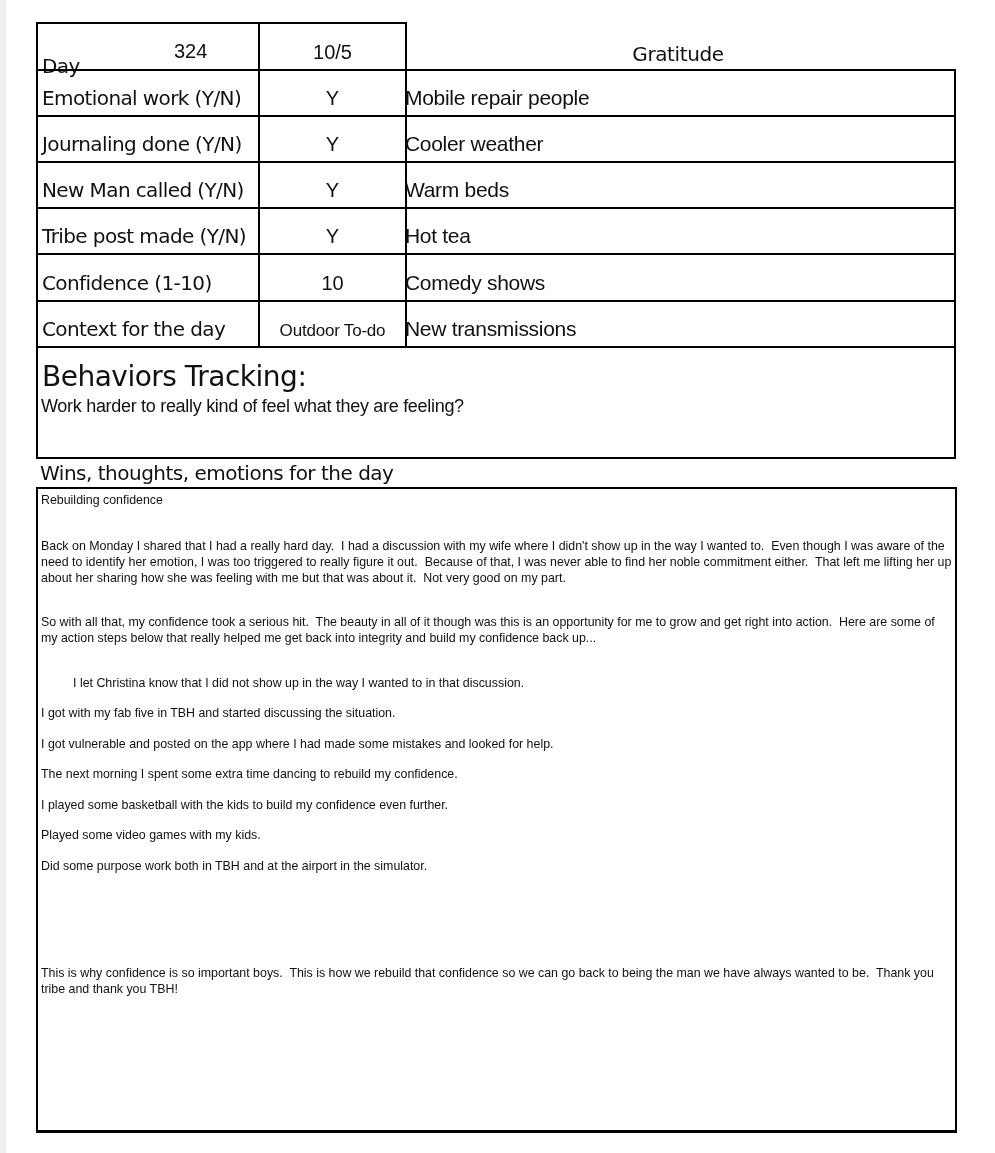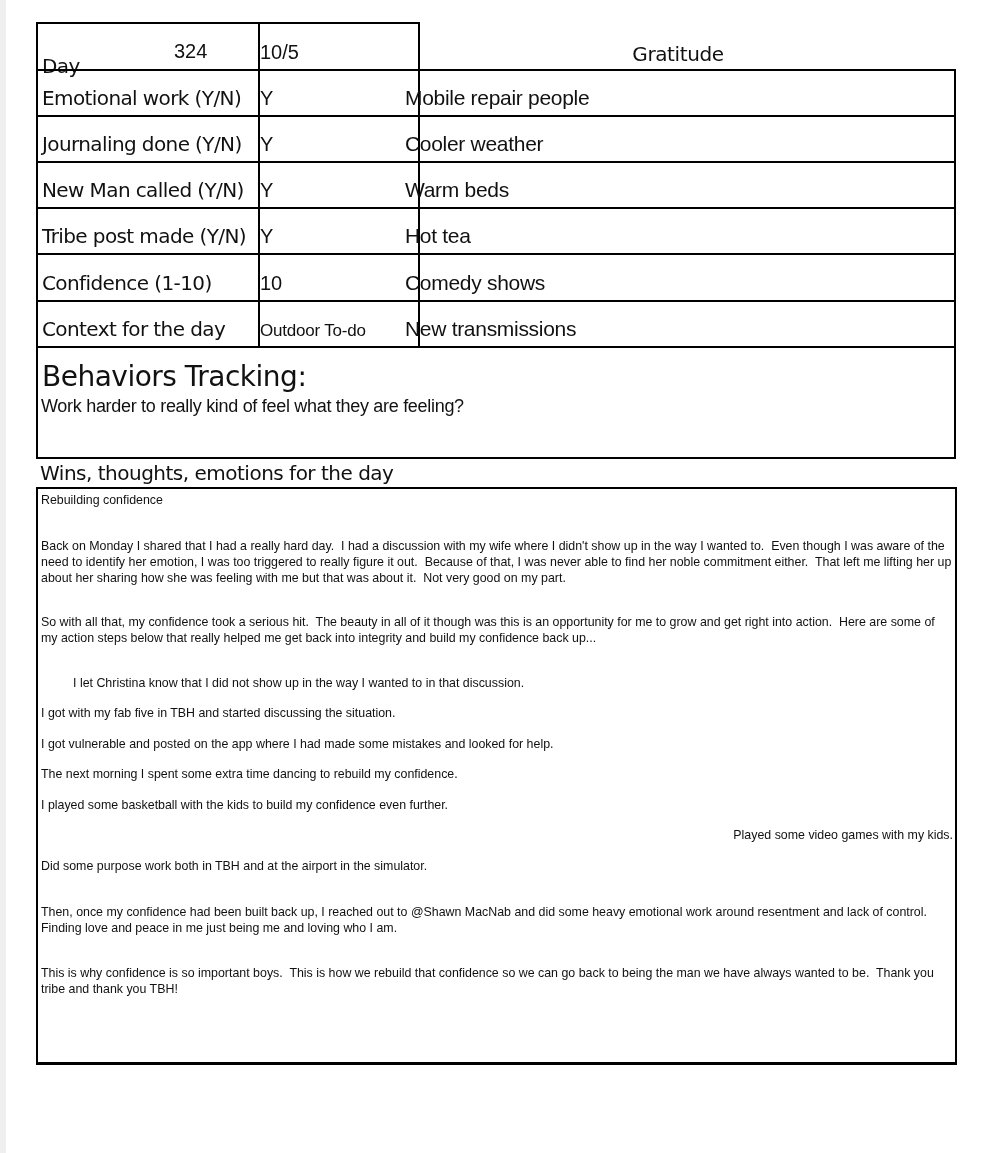--- a/index.html
+++ b/index.html
@@ -27,21 +27,21 @@
     display: flex;
     align-items: flex-end;
     padding-bottom: 5px;
     font-size: 20px;
     white-space: nowrap;
     overflow: hidden;
     font-family: "DejaVu Sans", sans-serif;
     letter-spacing: -0.6px;
   }
   .c1 { left: 36px; width: 224px; padding-left: 4px; }
-  .c2 { left: 260px; width: 160px; }
+  .c2 { left: 260px; width: 147px; justify-content: center; }
   .c3 { left: 400px; width: 556px; padding-left: 5px; font-family: "Liberation Sans", sans-serif; letter-spacing: -0.3px; font-size: 21px; }
   .c2.val { font-family: "Liberation Sans", sans-serif; font-size: 20px; letter-spacing: 0; }
   .c2.small { font-size: 17px; font-family: "Liberation Sans", sans-serif; letter-spacing: -0.2px;}
   .bt { border-top: 2px solid #000; }
   .bl { border-left: 2px solid #000; }
   .br { border-right: 2px solid #000; }
   .bb { border-bottom: 2px solid #000; }
 
   .day-num {
     position: absolute;
@@ -88,21 +88,21 @@
   .wins-head {
     position: absolute;
     left: 40px; top: 461px;
     font-size: 20px;
     font-family: "DejaVu Sans", sans-serif;
     letter-spacing: -0.5px;
   }
   .journal {
     position: absolute;
     left: 36px; top: 487px;
-    width: 921px; height: 578px;
+    width: 921px; height: 646px;
     box-sizing: border-box;
     border: 2px solid #000;
     border-bottom-width: 3px;
   }
   .jline {
     position: absolute;
     left: 3px;
     width: 912px;
     font-size: 12.4px;
     line-height: 16px;
@@ -196,17 +196,16 @@
 
 <div class="journal">
   <div class="jline" style="top:3px;">Rebuilding confidence</div>
   <div class="jline" style="top:49px;">Back on Monday I shared that I had a really hard day.  I had a discussion with my wife where I didn't show up in the way I wanted to.  Even though I was aware of the need to identify her emotion, I was too triggered to really figure it out.  Because of that, I was never able to find her noble commitment either.  That left me lifting her up about her sharing how she was feeling with me but that was about it.  Not very good on my part.</div>
   <div class="jline" style="top:125px;">So with all that, my confidence took a serious hit.  The beauty in all of it though was this is an opportunity for me to grow and get right into action.  Here are some of my action steps below that really helped me get back into integrity and build my confidence back up...</div>
   <div class="jline" style="top:186px;margin-left:32px;">I let Christina know that I did not show up in the way I wanted to in that discussion.</div>
   <div class="jline" style="top:216px;">I got with my fab five in TBH and started discussing the situation.</div>
   <div class="jline" style="top:247px;">I got vulnerable and posted on the app where I had made some mistakes and looked for help.</div>
   <div class="jline" style="top:277px;">The next morning I spent some extra time dancing to rebuild my confidence.</div>
   <div class="jline" style="top:308px;">I played some basketball with the kids to build my confidence even further.</div>
-  <div class="jline" style="top:338px;text-align:right;">Played some video games with my kids.</div>
+  <div class="jline" style="top:338px;">Played some video games with my kids.</div>
   <div class="jline" style="top:369px;">Did some purpose work both in TBH and at the airport in the simulator.</div>
-  <div class="jline" style="top:415px;">Then, once my confidence had been built back up, I reached out to @Shawn MacNab and did some heavy emotional work around resentment and lack of control.  Finding love and peace in me just being me and loving who I am.</div>
   <div class="jline" style="top:476px;">This is why confidence is so important boys.  This is how we rebuild that confidence so we can go back to being the man we have always wanted to be.  Thank you tribe and thank you TBH!</div>
 </div>
 
 </body></html>

